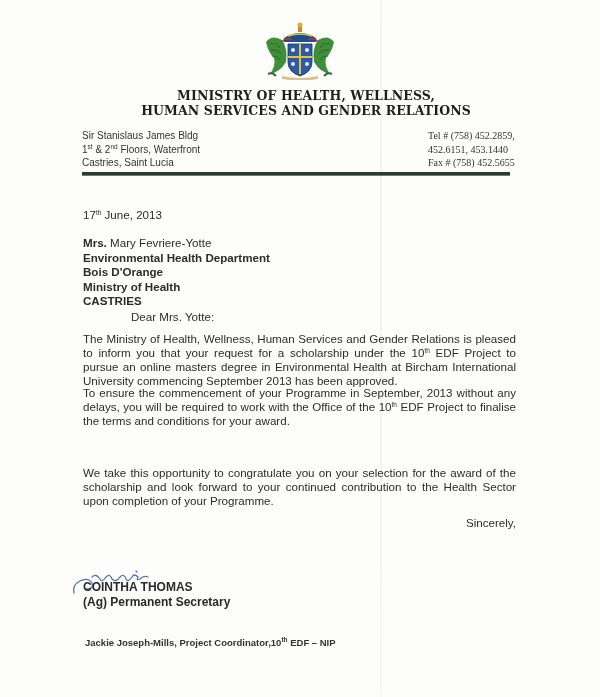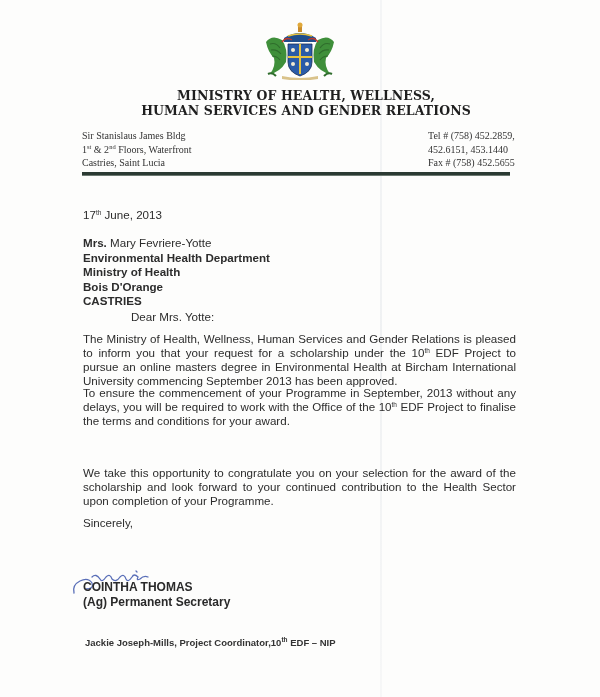--- a/index.html
+++ b/index.html
@@ -2,34 +2,34 @@
 <html><head>
 <meta charset="utf-8">
 <style>
   html, body { margin:0; padding:0; }
   body { width:600px; height:697px; background:#fdfdfc; position:relative; overflow:hidden; font-family:"Liberation Sans", sans-serif; color:#2a2a2a; }
   .page { position:absolute; left:0; top:0; width:552px; height:697px; }
   .crest { position:absolute; left:262px; top:22px; width:76px; height:58px; }
   .ministry { position:absolute; left:0; width:600px; text-align:center; font-family:"DejaVu Serif", serif; font-weight:bold; color:#1f1f1f; font-size:12.5px; letter-spacing:0.1px; }
   .m1 { top:88px; left:6px; }
   .m2 { top:103px; left:6px; }
-  .addr { position:absolute; left:82px; top:129px; font-family:Liberation Serif, serif; font-size:10px; line-height:13.5px; color:#333; }
+  .addr { position:absolute; left:82px; top:129px; font-family:Liberation Sans, sans-serif; font-size:10px; line-height:13.5px; color:#333; }
   .contact { position:absolute; left:400px; top:129px; font-family:Liberation Serif, serif; font-size:10px; line-height:13.5px; color:#333;margin-left:28px; }
   sup { font-size:6.5px; vertical-align:4px; line-height:0; }
   .rule { position:absolute; left:82px; top:172px; width:428px; height:3px; background:#2b3a33; border-bottom:1px solid #6d7a72; }
   .body-text { position:absolute; left:83px; width:433px; font-size:11.6px; color:#2c2c2c; }
   .date { top:208px; }
   .recipient { top:236px; line-height:14.5px; font-weight:bold; }
   .recipient .normal { font-weight:normal;text-align:center; }
   .salutation { top:310px;margin-left:48px; }
   .para { text-align:justify; line-height:14px; }
   .p1 { top:332px; }
   .p2 { top:386px; }
   .p3 { top:466px; }
-  .closing { top:516px; }
+  .closing { top:516px;text-align:right; }
   .signature { position:absolute; left:70px; top:563px; width:100px; height:34px; }
   .signer { position:absolute; left:83px; top:580px; font-size:12px; font-weight:bold; line-height:15px; color:#2a2a2a; }
   .signer .title { font-weight:bold;text-align:right; }
   .cc { position:absolute; left:85px; top:637px; font-size:9.5px; font-weight:bold; color:#333; }
   .crease { position:absolute; left:380px; top:0; width:2px; height:697px; background:linear-gradient(#eef0f2,#e6e9ec,#f2f3f4); opacity:0.6; }
 </style>
 </head>
 <body>
 
 <div class="page">
@@ -78,22 +78,22 @@
     <div>Fax # (758) 452.5655</div>
   </div>
 
   <div class="rule"></div>
 
   <div class="body-text date"><span>17</span><sup>th</sup><span> June, 2013</span></div>
 
   <div class="body-text recipient">
     <div><span>Mrs.</span><span class="normal"> Mary Fevriere-Yotte</span></div>
     <div>Environmental Health Department</div>
+    <div>Bois D'Orange</div>
     <div>Ministry of Health</div>
-    <div>Bois D'Orange</div>
     <div>CASTRIES</div>
   </div>
 
   <div class="body-text salutation">Dear Mrs. Yotte:</div>
 
   <div class="body-text para p1"><span>The Ministry of Health, Wellness, Human Services and Gender Relations is pleased to inform you  that your request for a scholarship under the 10</span><sup>th</sup><span> EDF Project to pursue an online masters degree in Environmental Health at Bircham International University commencing September 2013 has been approved.</span></div>
 
   <div class="body-text para p2"><span>To ensure the commencement of your Programme in September, 2013 without any delays, you will be required to work with the Office of the 10</span><sup>th</sup><span> EDF Project to finalise the terms and conditions for your award.</span></div>
 
   <div class="body-text para p3">We take this opportunity to congratulate you on your selection for the award of the scholarship and look forward to your continued contribution to the Health Sector upon completion of your Programme.</div>

